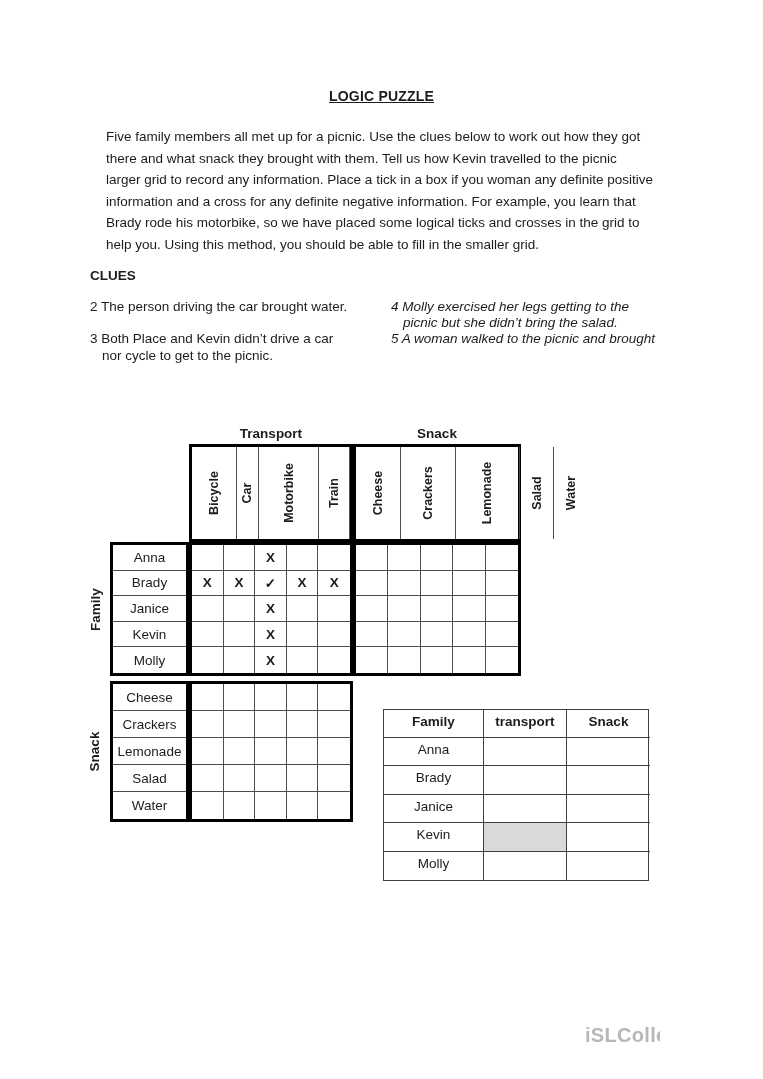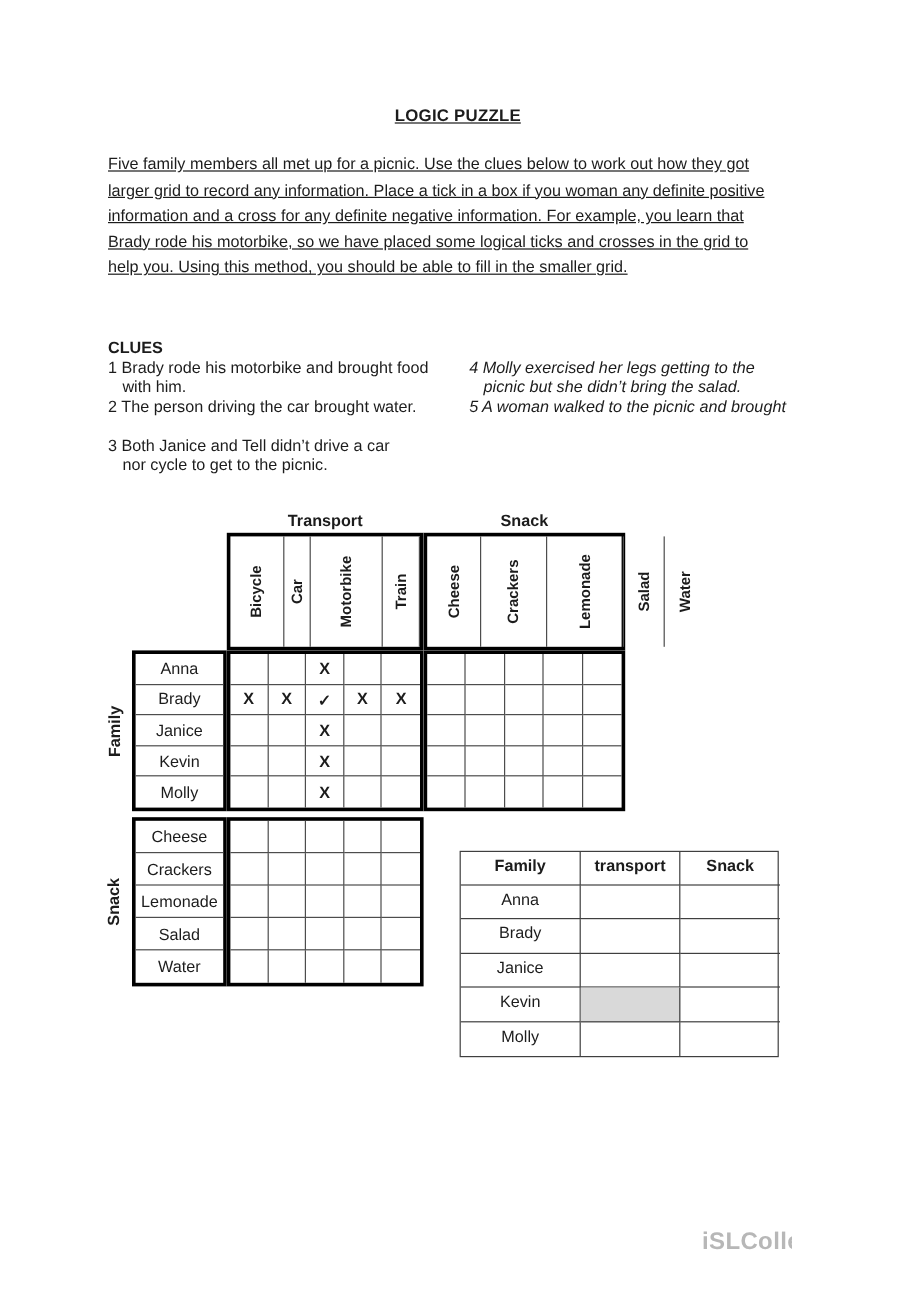--- a/index.html
+++ b/index.html
@@ -7,25 +7,25 @@
     position:relative; width:660px; height:1079px; background:#ffffff;
     font-family:"Liberation Sans", sans-serif; color:#1c1c1c; overflow:hidden;
   }
   .abs { position:absolute; }
 
   
   .title { top:88px; left:0; width:763px; text-align:center; font-weight:bold;
            font-size:14px; text-decoration:underline; letter-spacing:0.2px; }
 
   
-  .intro { left:90px; top:126px; font-size:13.5px; line-height:21.6px;text-decoration:underline; }
+  .intro { left:106px; top:126px; font-size:13.5px; line-height:21.6px; }
   .intro div { white-space:nowrap; }
 
   
-  .clues-heading { left:90px; top:282px; font-size:13.5px; font-weight:bold; }
+  .clues-heading { left:90px; top:268px; font-size:13.5px; font-weight:bold; }
   .clues { left:90px; top:299px; width:620px; display:flex; font-size:13.5px; line-height:16.2px; }
   .clues-col-left { width:301px; }
   .clues-col-right { flex:1;font-style:italic; }
   .clue-line { white-space:nowrap; }
   .clue-line.cont { padding-left:12px; }
   .clue-gap { height:16.2px; }
 
   
   .group-label { font-weight:bold; font-size:13.5px; text-align:center; top:426px; }
   .thick { border:3px solid #000000; box-sizing:border-box; background:#ffffff; }
@@ -85,40 +85,37 @@
 </style>
 </head>
 <body>
 
 <div class="page">
 
   <div class="abs title">LOGIC PUZZLE</div>
 
   <div class="abs intro">
     <div>Five family members all met up for a picnic. Use the clues below to work out how they got</div>
+    <div>there and what snack they brought with them. Tell us how Kevin travelled to the picnic</div>
     <div>larger grid to record any information. Place a tick in a box if you woman any definite positive</div>
     <div>information and a cross for any definite negative information. For example, you learn that</div>
     <div>Brady rode his motorbike, so we have placed some logical ticks and crosses in the grid to</div>
     <div>help you. Using this method, you should be able to fill in the smaller grid.</div>
   </div>
 
   <div class="abs clues-heading">CLUES</div>
 
   <div class="abs clues">
     <div class="clues-col-left">
       <div>
-        <div class="clue-line"><span>1</span> <span>Brady rode his motorbike and brought food</span></div>
-        <div class="clue-line cont">with him.</div>
-      </div>
-      <div>
         <div class="clue-line"><span>2</span> <span>The person driving the car brought water.</span></div>
         <div class="clue-gap"></div>
       </div>
       <div>
-        <div class="clue-line"><span>3</span> <span>Both Janice and Tell didn’t drive a car</span></div>
+        <div class="clue-line"><span>3</span> <span>Both Place and Kevin didn’t drive a car</span></div>
         <div class="clue-line cont">nor cycle to get to the picnic.</div>
       </div>
     </div>
     <div class="clues-col-right">
       <div>
         <div class="clue-line"><span>4</span> <span>Molly exercised her legs getting to the</span></div>
         <div class="clue-line cont">picnic but she didn’t bring the salad.</div>
       </div>
       <div>
         <div class="clue-line"><span>5</span> <span>A woman walked to the picnic and brought</span></div>

